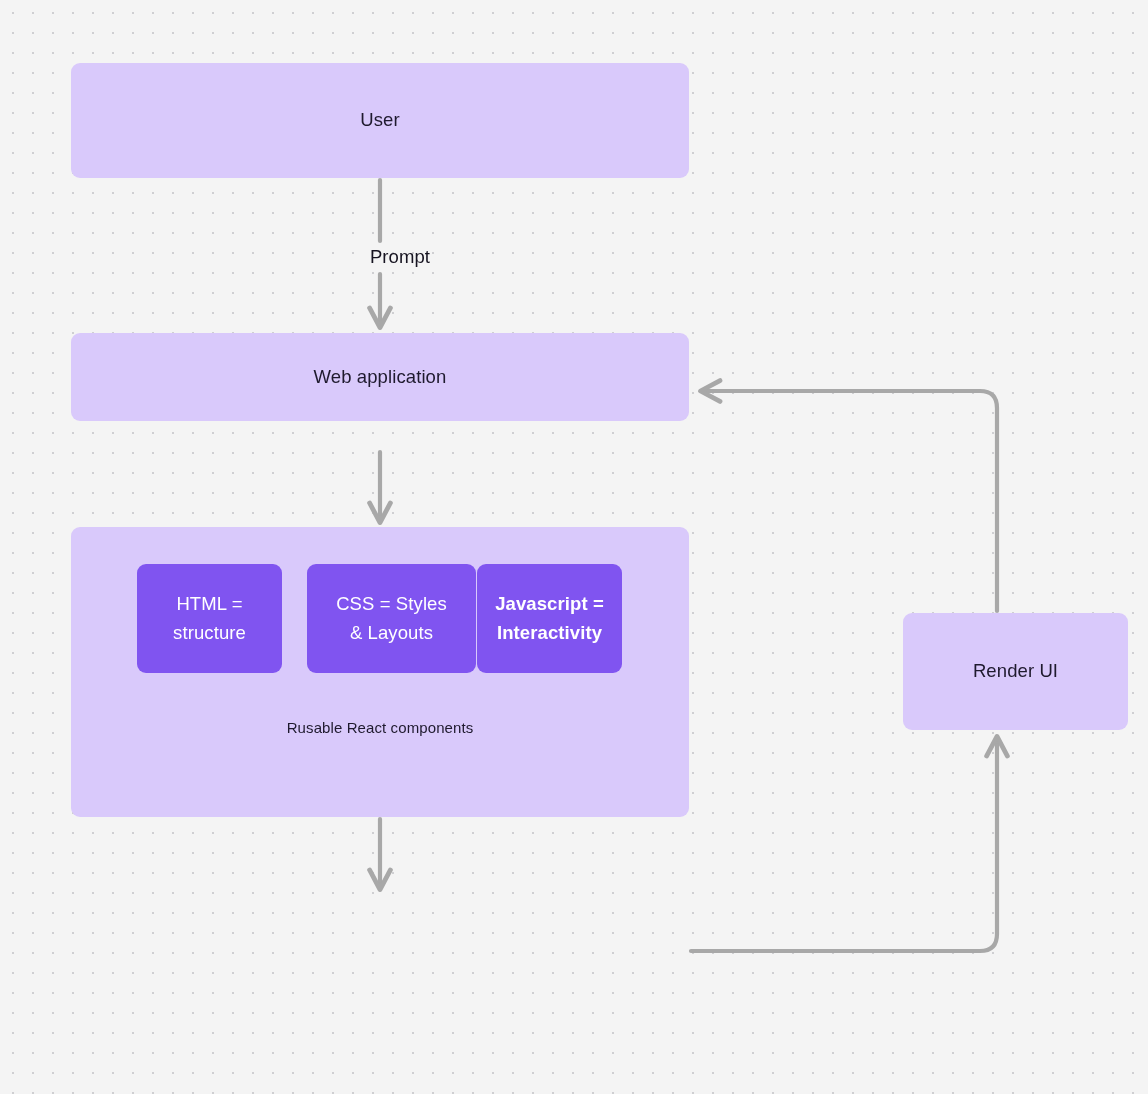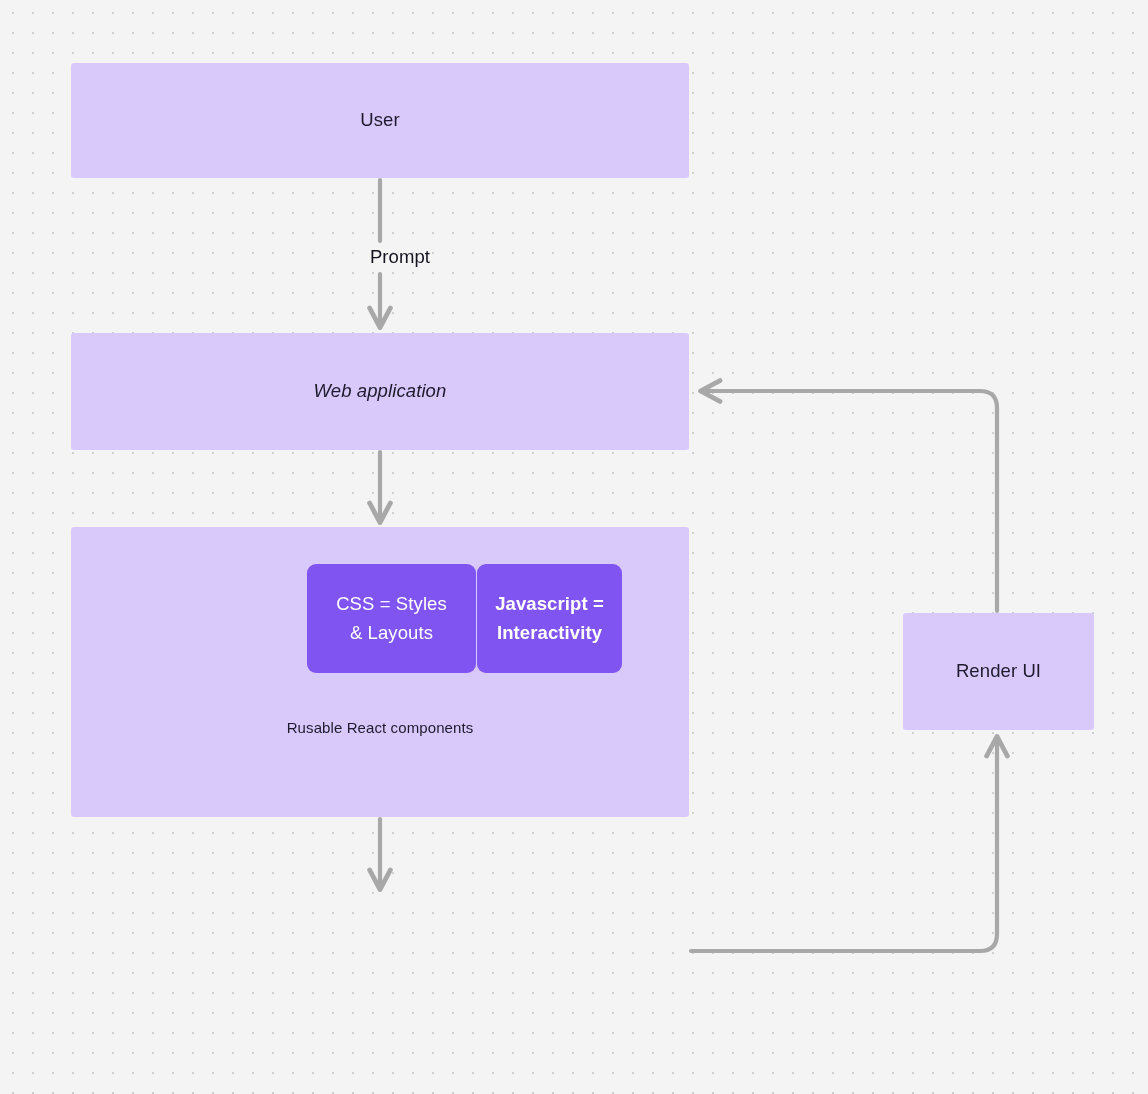--- a/index.html
+++ b/index.html
@@ -31,21 +31,21 @@
     left: 0;
     top: 0;
     width: 1148px;
     height: 1094px;
     pointer-events: none;
   }
 
   .node {
     position: absolute;
     box-sizing: border-box;
-    border-radius: 3px;
+    border-radius: 9px;
     background: #d9c9fb;
     display: flex;
     align-items: center;
     justify-content: center;
   }
 
   .node-label {
     color: #1f1a2e;
     font-size: 18.5px;
     line-height: 1.34;
@@ -128,38 +128,42 @@
 
     <path d="M 997 611 L 997 408 Q 997 391 980 391 L 702 391" fill="none" stroke="#a8a8a8" stroke-width="4.2" stroke-linecap="round" stroke-linejoin="round" marker-end="url(#arrowhead)"></path>
   </svg>
 
   <div class="edge-label" style="left:380px; top:246px;">Prompt</div>
 
   <div class="node" id="node-user" style="left:71px; top:63px; width:618px; height:115px;">
     <span class="node-label">User</span>
   </div>
 
-  <div class="node" id="node-webapp" style="left:71px; top:333px; width:618px; height:117px;font-style:italic;">
+  <div class="node" id="node-webapp" style="left:71px; top:333px; width:618px; height:88px;">
     <span class="node-label">Web application</span>
   </div>
 
   <div class="node" id="node-components" style="left:71px; top:527px; width:618px; height:290px;">
 
     <div class="chips-row">
+      <div class="chip" style="left:66px; top:37px; width:145px; height:109px;">
+        <span class="chip-label">HTML =
+structure</span>
+      </div>
       <div class="chip" style="left:236px; top:37px; width:169px; height:109px;">
         <span class="chip-label">CSS = Styles
 &amp; Layouts</span>
       </div>
       <div class="chip" style="left:406px; top:37px; width:145px; height:109px;font-weight:bold;">
         <span class="chip-label">Javascript =
 Interactivity</span>
       </div>
     </div>
 
     <div class="group-caption" style="top:192px;">Rusable React components</div>
   </div>
 
 
-  <div class="node" id="node-render" style="left:903px; top:613px; width:191px; height:117px;">
+  <div class="node" id="node-render" style="left:903px; top:613px; width:225px; height:117px;">
     <span class="node-label">Render UI</span>
   </div>
 
 </div>
 
 </body></html>

